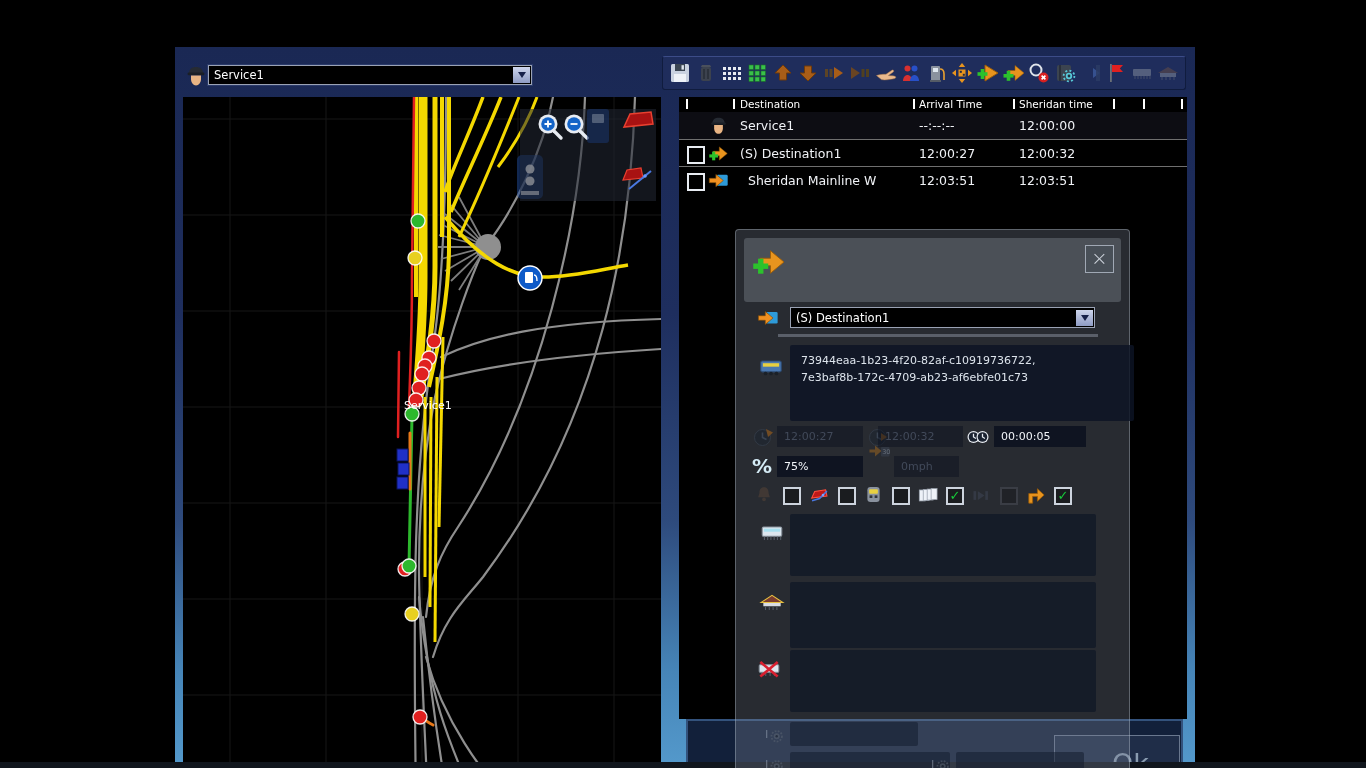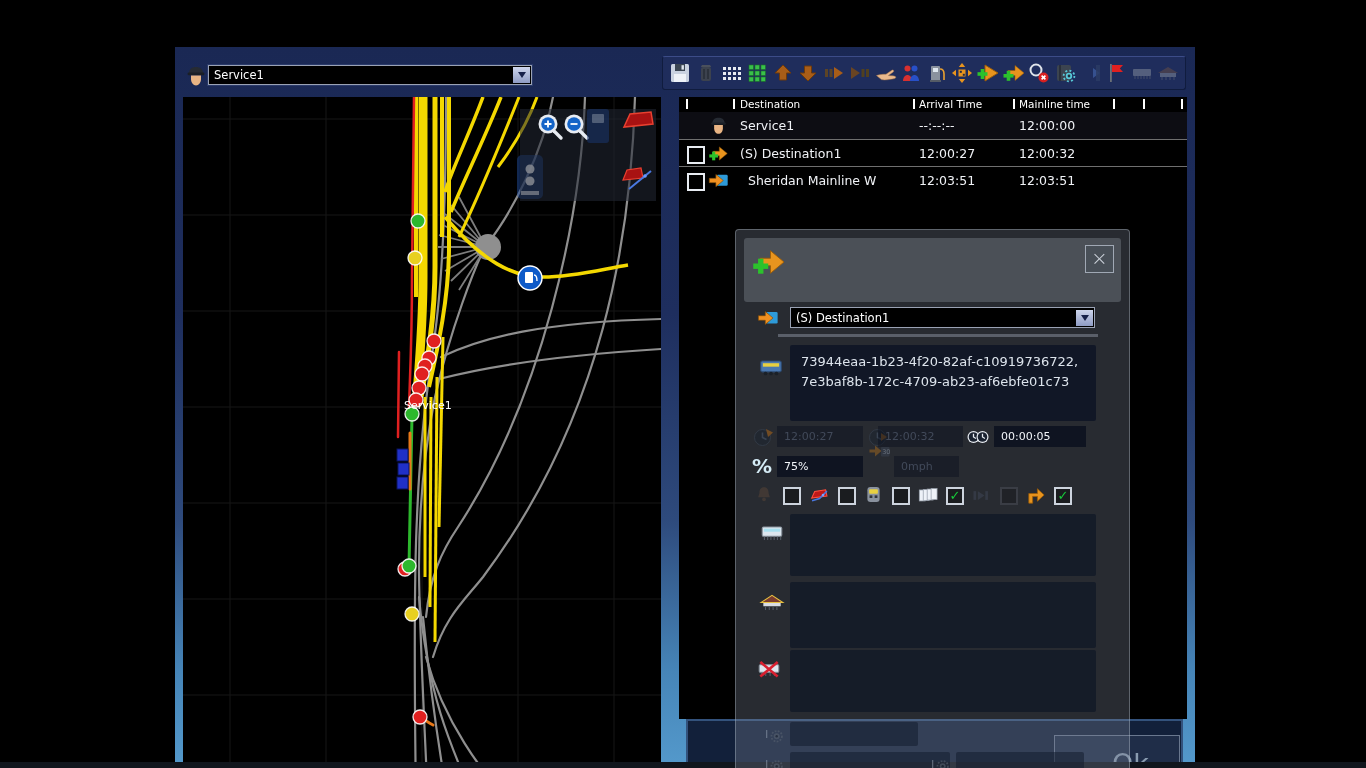--- a/index.html
+++ b/index.html
@@ -54,21 +54,21 @@
   .closebtn{position:absolute;left:341px;top:7px;width:27px;height:26px;border:1px solid #a0a8b4;
     background:rgba(70,76,90,.35);color:#ccd2da;font-size:20px;line-height:24px;text-align:center;font-weight:300;}
   .dlg .ic{display:inline-block;}
   .ddrow-ic{position:absolute;left:20px;top:77px;width:24px;height:22px;}
   .dlg-select{position:absolute;left:54px;top:77px;width:305px;height:21px;background:#000;
     border:1px solid #9aa2b4;box-sizing:border-box;display:flex;align-items:center;}
   .dlg-select .txt{flex:1;color:#fff;font-size:11.5px;padding-left:5px;}
   .dlg-underline{position:absolute;left:42px;top:104px;width:320px;height:3px;background:rgba(150,160,176,.45);}
   .fbox{position:absolute;background:rgba(12,20,36,.82);border-radius:2px;}
   .guid-ic{position:absolute;left:22px;top:124px;width:26px;height:26px;}
-  .guid{left:54px;top:115px;width:306px;height:76px;color:#dde4ec;font-size:13px;
+  .guid{left:54px;top:115px;width:344px;height:76px;color:#dde4ec;font-size:11px;
     line-height:1.55;padding:7px 0 0 11px;box-sizing:border-box;}
   .fld{position:absolute;height:21px;background:rgba(10,17,30,.85);color:#f2f5f9;
     font-size:11px;line-height:21px;padding-left:7px;box-sizing:border-box;}
   .fld.dim{color:#56627a;}
   .sic{position:absolute;width:24px;height:24px;}
   .dim{opacity:.55;}
   .cb2{position:absolute;width:14px;height:14px;border:2px solid #cdd4de;background:rgba(0,0,0,.35);
     text-align:center;line-height:13px;font-size:13px;font-weight:bold;color:#17c93a;}
   .cb2.dim{border-color:rgba(160,170,185,.35);}
   .lst{border-radius:2px;background:rgba(14,22,38,.72);}
@@ -386,21 +386,21 @@
         <div class="thead">
           <span class="tick" style="left:7px"></span>
             <span class="tick" style="left:54px"></span>
           <span class="tick" style="left:234px"></span>
             <span class="tick" style="left:334px"></span>
           <span class="tick" style="left:434px"></span>
             <span class="tick" style="left:464px"></span>
           <span class="tick" style="left:502px"></span>
           <span class="lbl" style="left:61px">Destination</span>
           <span class="lbl" style="left:240px">Arrival Time</span>
-          <span class="lbl" style="left:340px">Mainline time</span>
+          <span class="lbl" style="left:340px">Sheridan time</span>
         </div>
         <div class="trow first" style="top:15px">
           <span class="ic">
               <svg viewBox="0 0 24 24">
                 <path d="M5 9.5c0-4.5 3-6.5 7-6.5s7 2 7 6.5z" fill="#262b33"></path>
                 <rect x="3.6" y="8.6" width="16.8" height="2.6" rx="1.2" fill="#1a1f26"></rect>
                 <path d="M7 11.5h10v3.5c0 3.5-2.2 6.5-5 6.5s-5-3-5-6.5z" fill="#e8b484"></path>
               </svg>
             </span>
           <span class="cell" style="left:61px">Service1</span>

